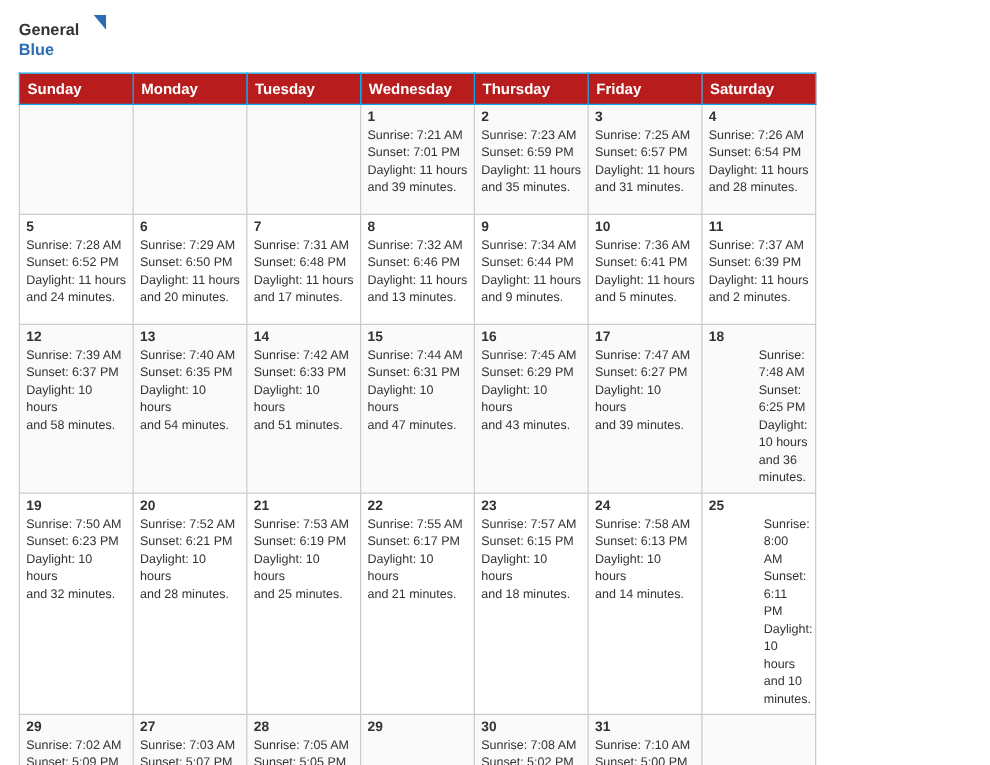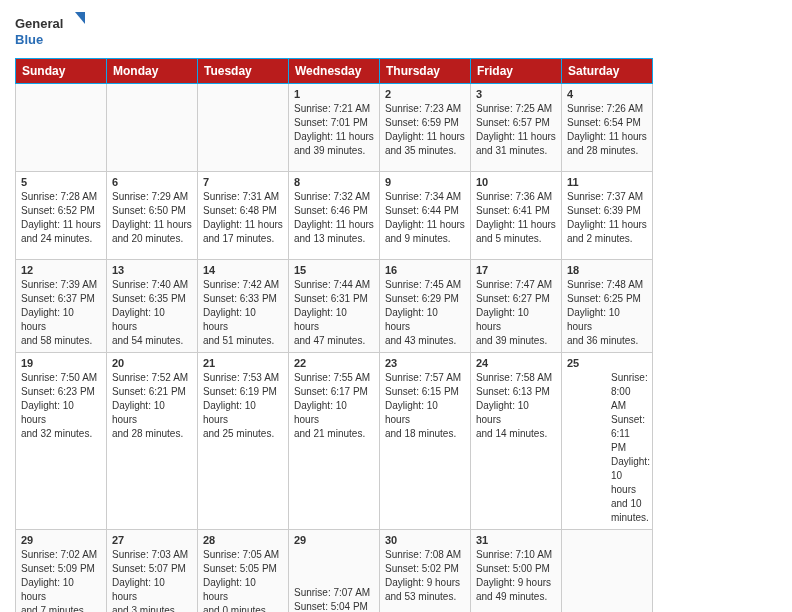--- a/index.html
+++ b/index.html
@@ -237,21 +237,21 @@
           </td>
           <td>
             <span class="day-num">17</span>
             <div class="day-info" style="white-space: pre-line;">Sunrise: 7:47 AM
 Sunset: 6:27 PM
 Daylight: 10 hours
 and 39 minutes.</div>
           </td>
           <td>
             <span class="day-num">18</span>
-            <div class="day-info" style="white-space: pre-line;">Sunrise: 7:48 AM
+            <div class="day-info" style="white-space: pre-line; margin-left: 40px;">Sunrise: 7:48 AM
 Sunset: 6:25 PM
 Daylight: 10 hours
 and 36 minutes.</div>
           </td>
         </tr>
         <tr>
           <td>
             <span class="day-num">19</span>
             <div class="day-info" style="white-space: pre-line;">Sunrise: 7:50 AM
 Sunset: 6:23 PM

